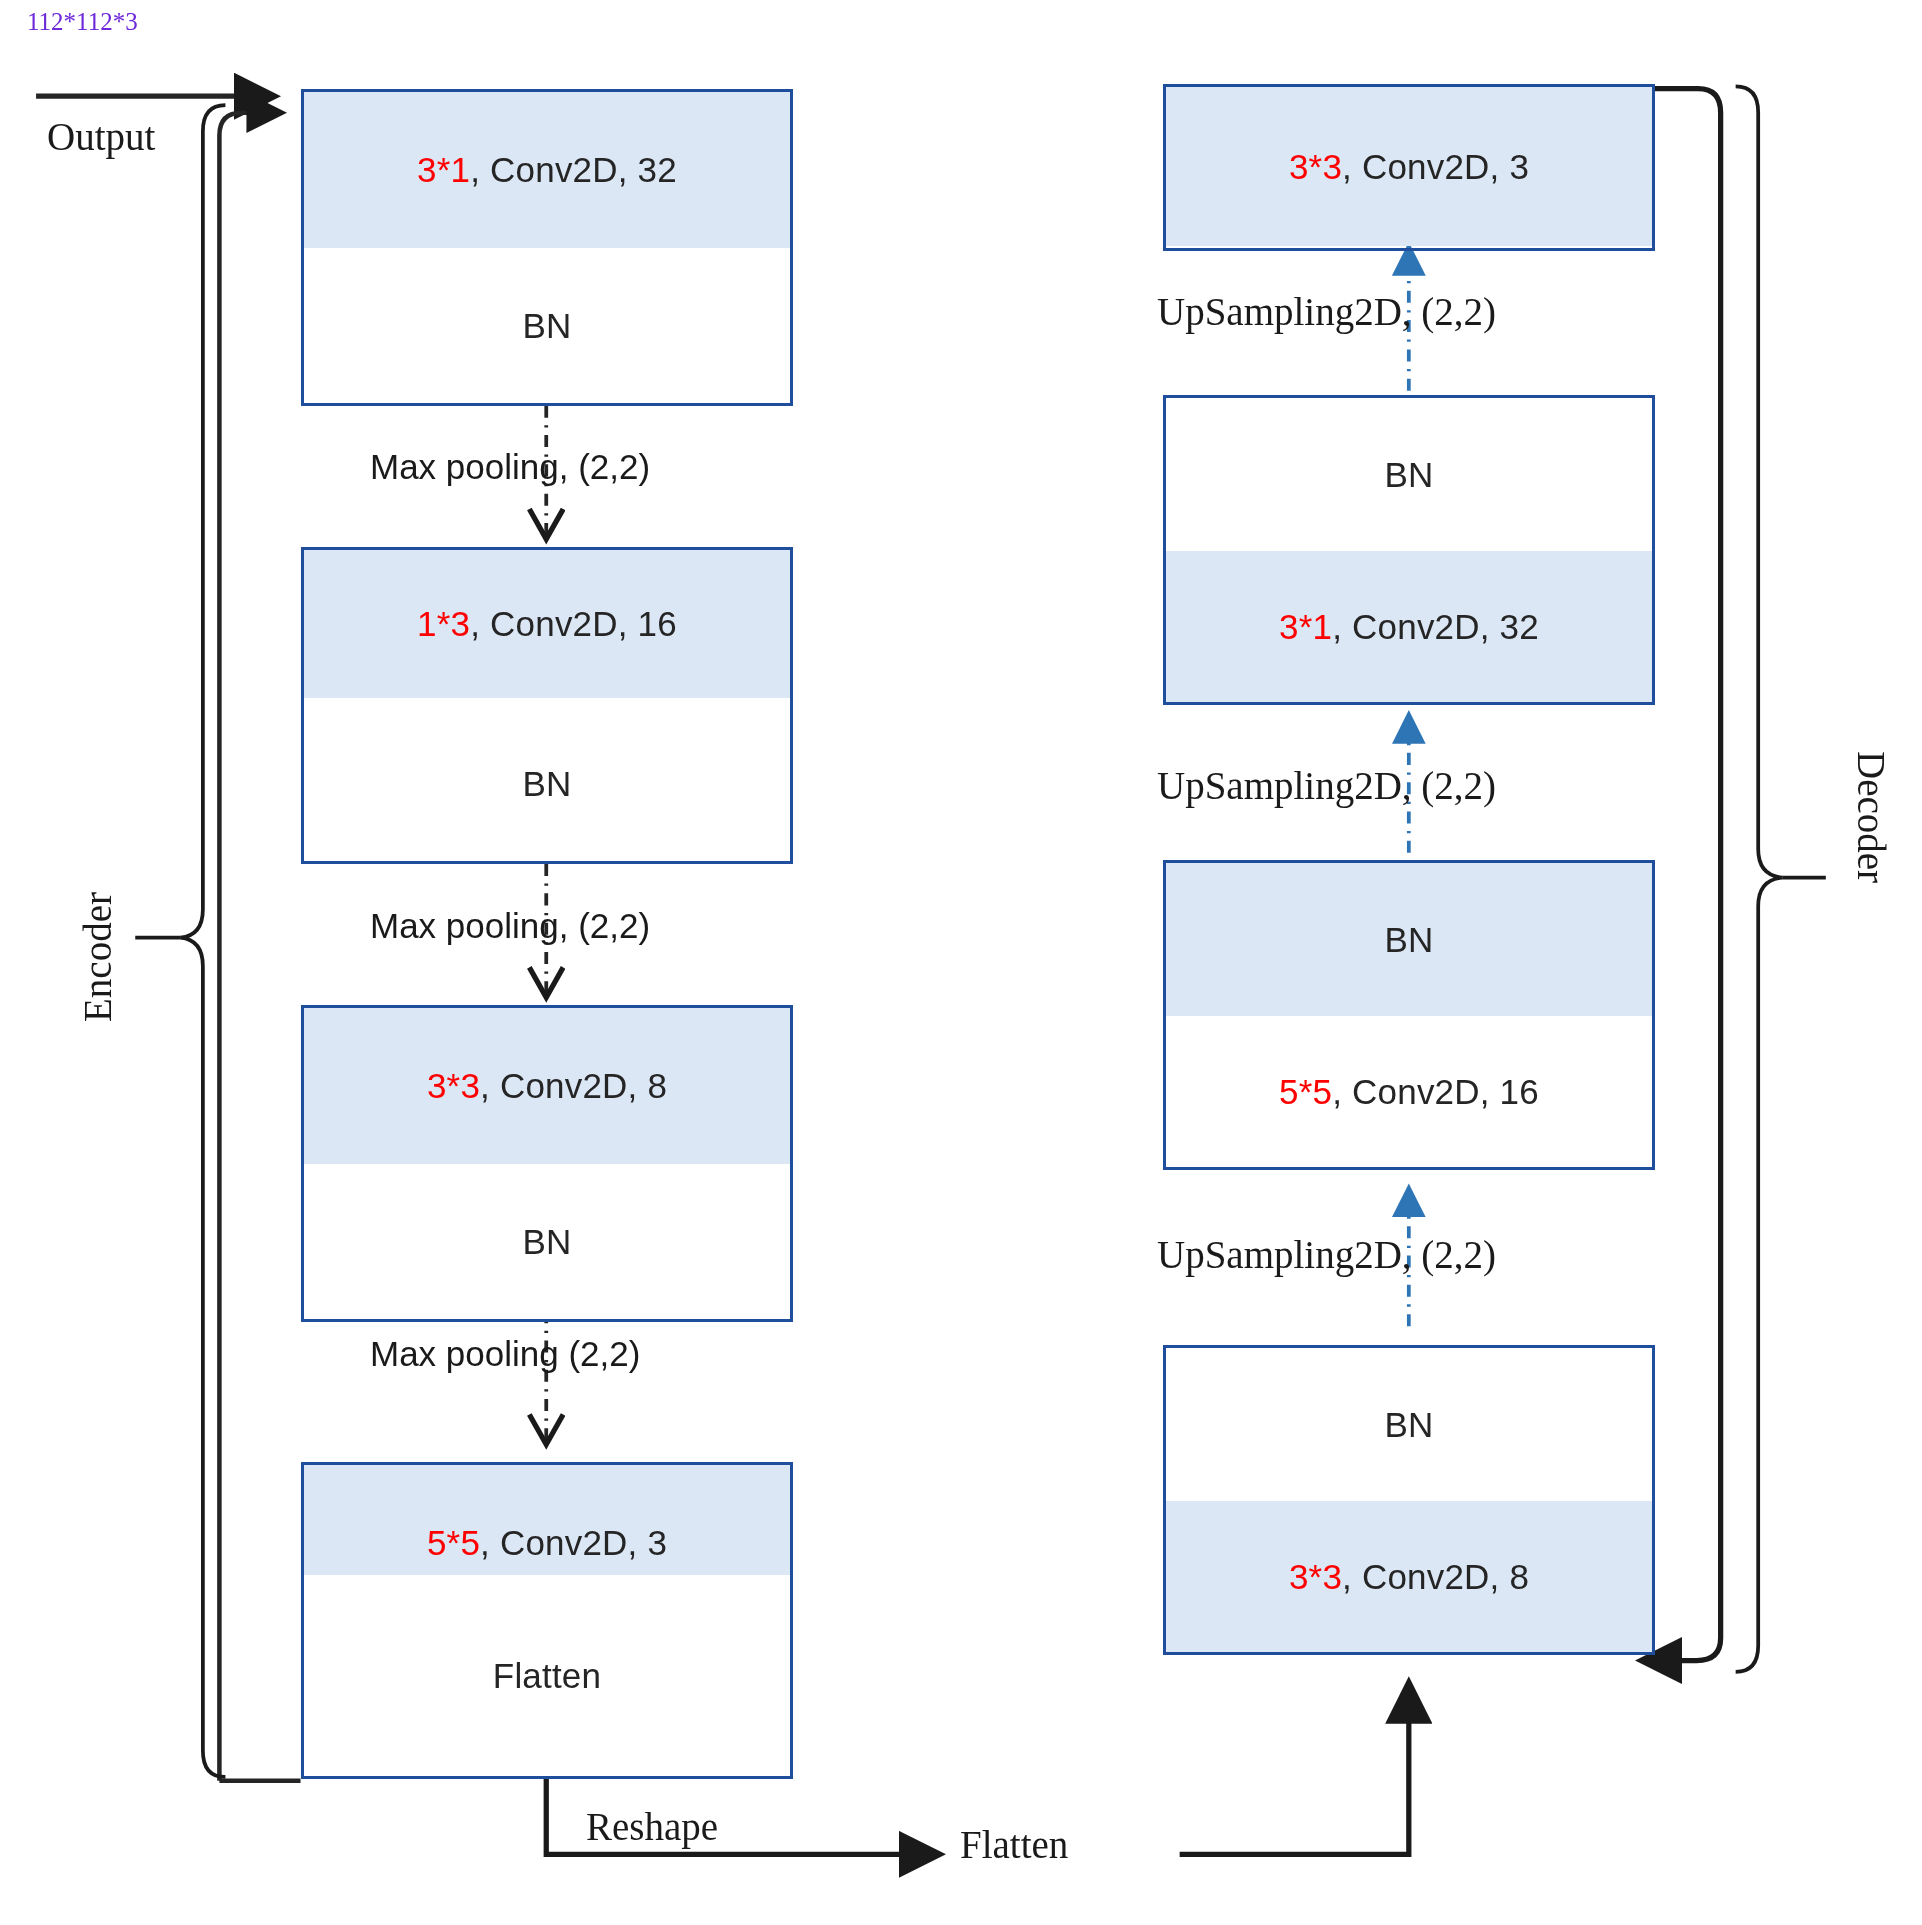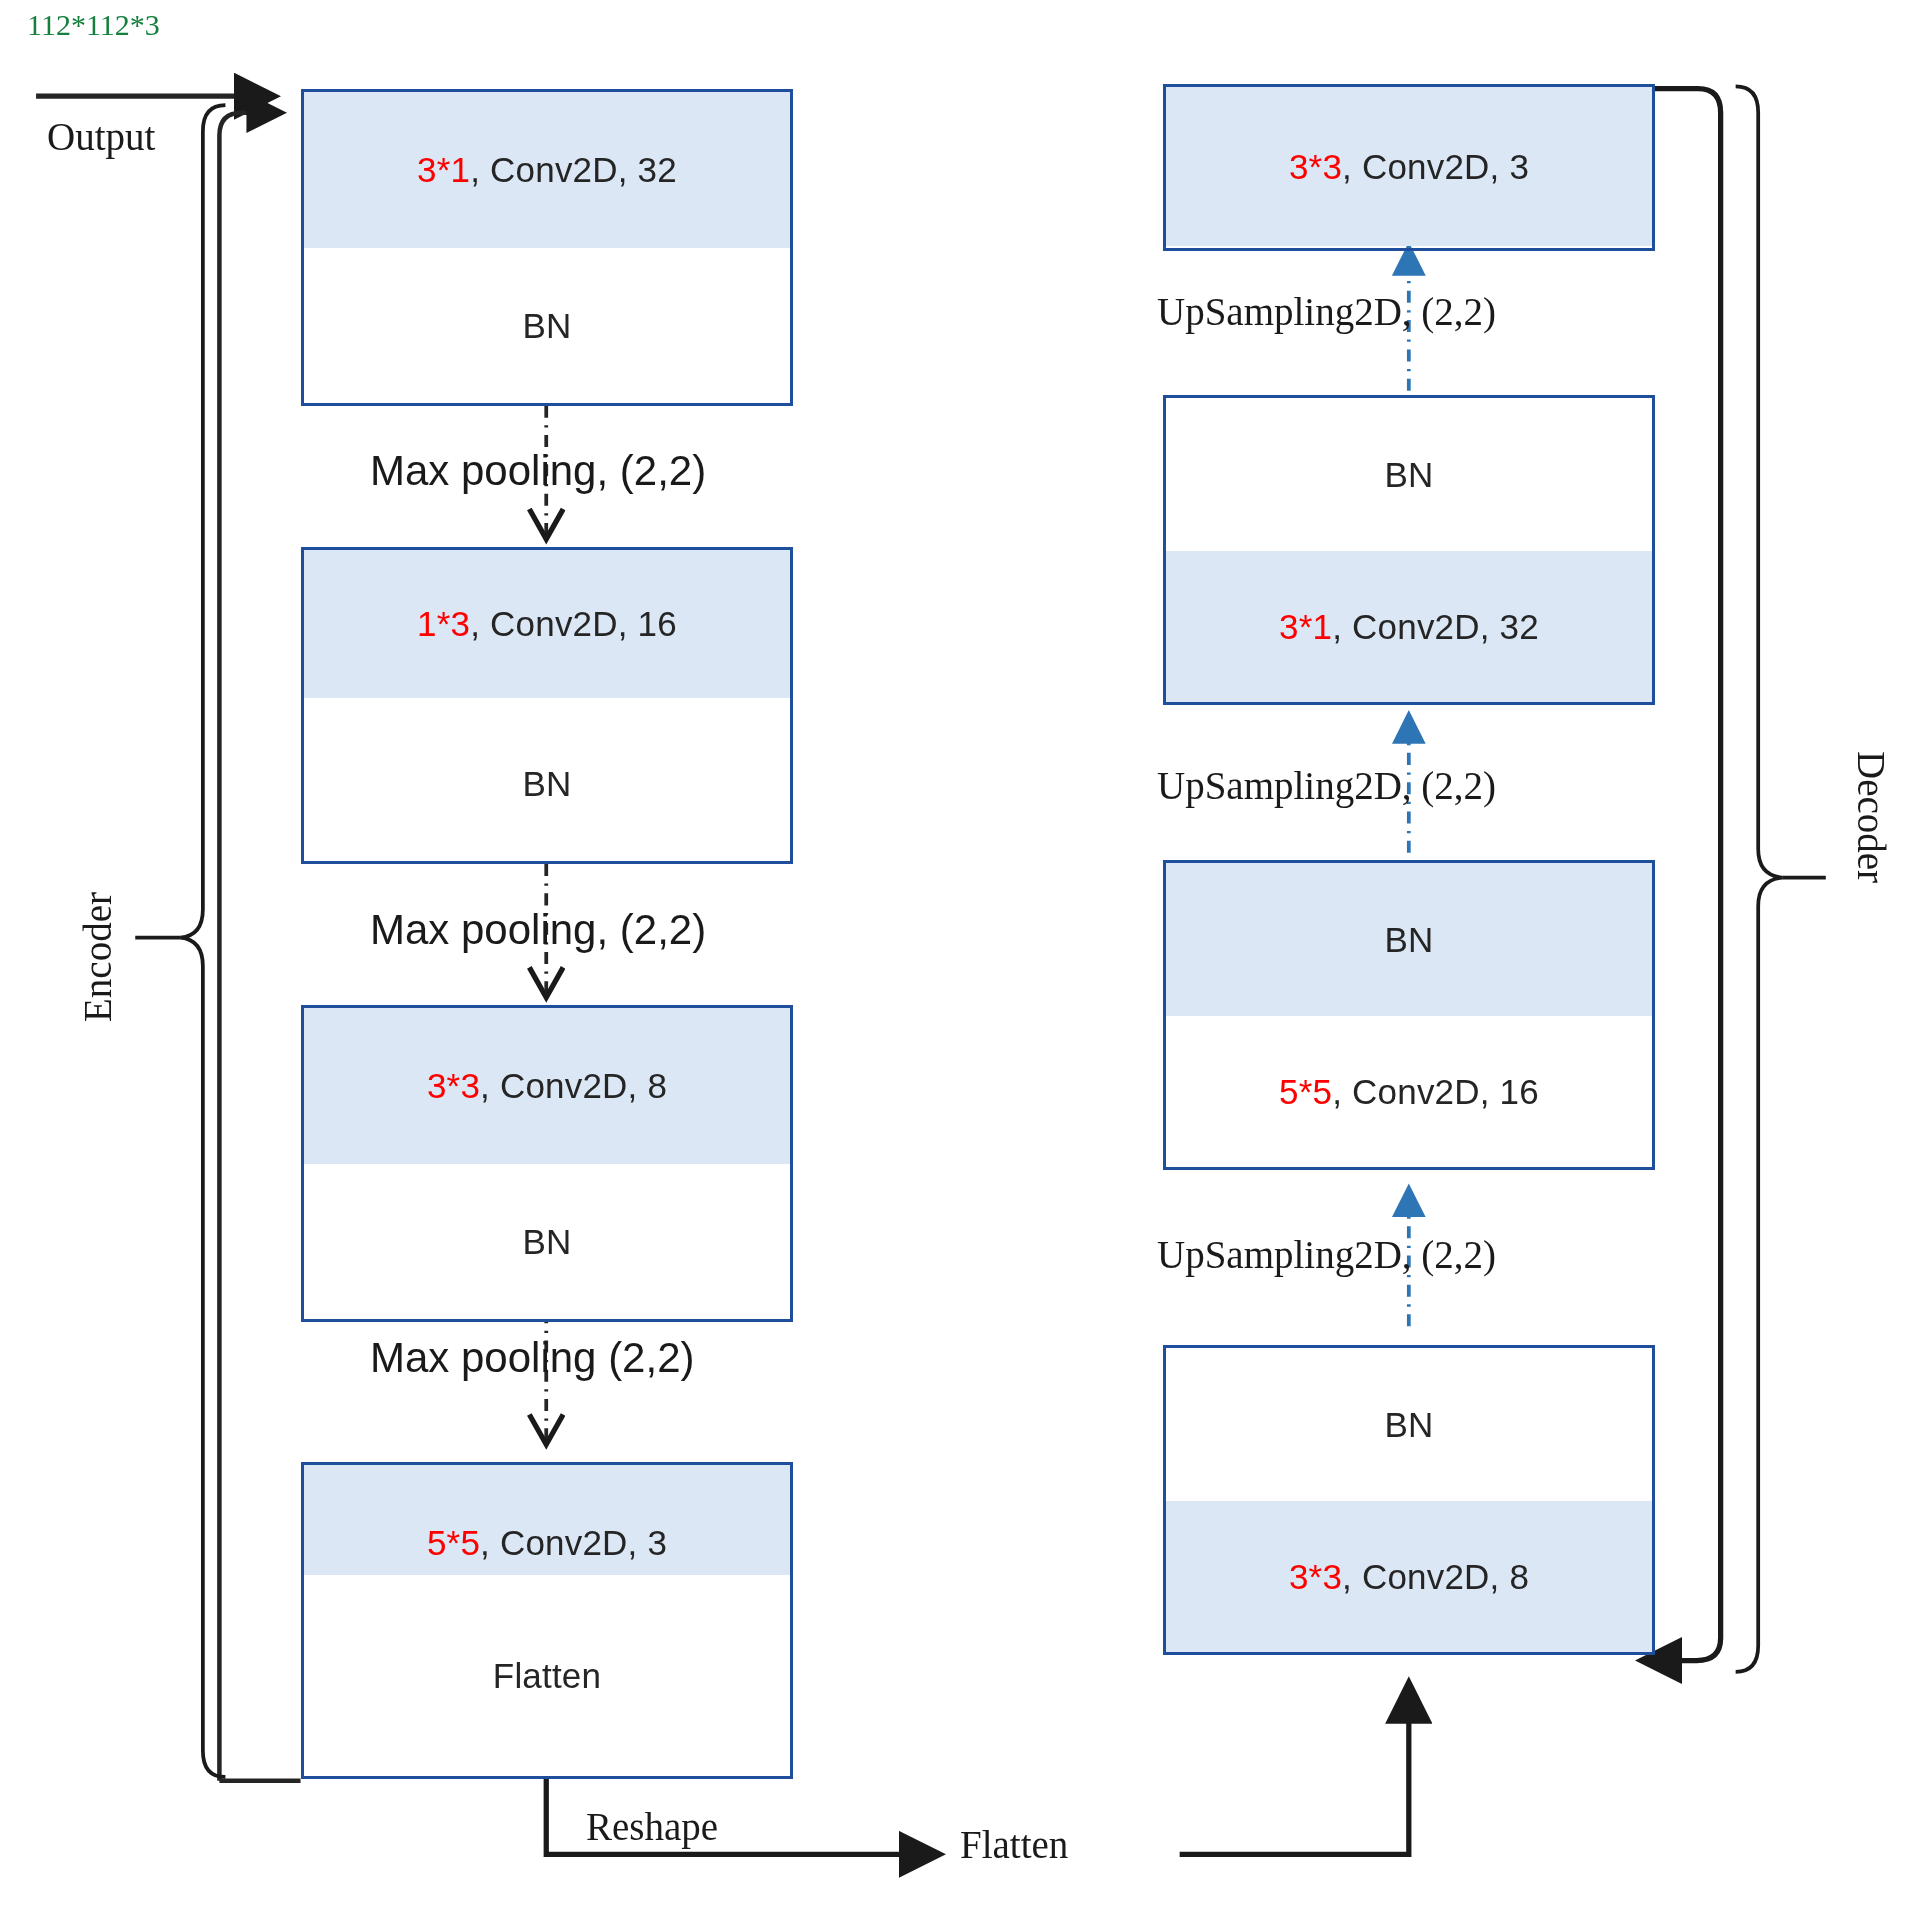--- a/index.html
+++ b/index.html
@@ -19,23 +19,23 @@
         font-size:35px;color:#252525;letter-spacing:0.2px;white-space:nowrap;}
   .cell.fill{background:#DCE7F5;}
   .cell.plain{background:#ffffff;}
   .cell.top{top:0;}
   .cell.bot{bottom:0;}
   .divider{position:absolute;left:0;right:0;height:4.5px;background:#1F4E9C;}
   .k{color:#FF0000;}
 
   
   .lbl{position:absolute;white-space:nowrap;color:#1a1a1a;}
-  .lbl.sans{font-family:"Liberation Sans", sans-serif;font-size:42px;}
+  .lbl.sans{font-family:"Liberation Sans", sans-serif;font-size:35px;}
   .lbl.serif{font-family:"Liberation Serif", serif;font-size:39px;}
-  .lbl.redtag{font-family:"Liberation Serif", serif;font-size:30px;color:#15803d;font-weight:400;}
+  .lbl.redtag{font-family:"Liberation Serif", serif;font-size:25px;color:#6d28d9;font-weight:400;}
   .lbl.vert{transform-origin:left top;}
 
   .rot-left{transform:rotate(-90deg);}
 </style>
 </head>
 <body>
 
 <div id="stage">
 
   <svg id="wires" viewBox="0 0 2558 2562" width="1922" height="1925">

